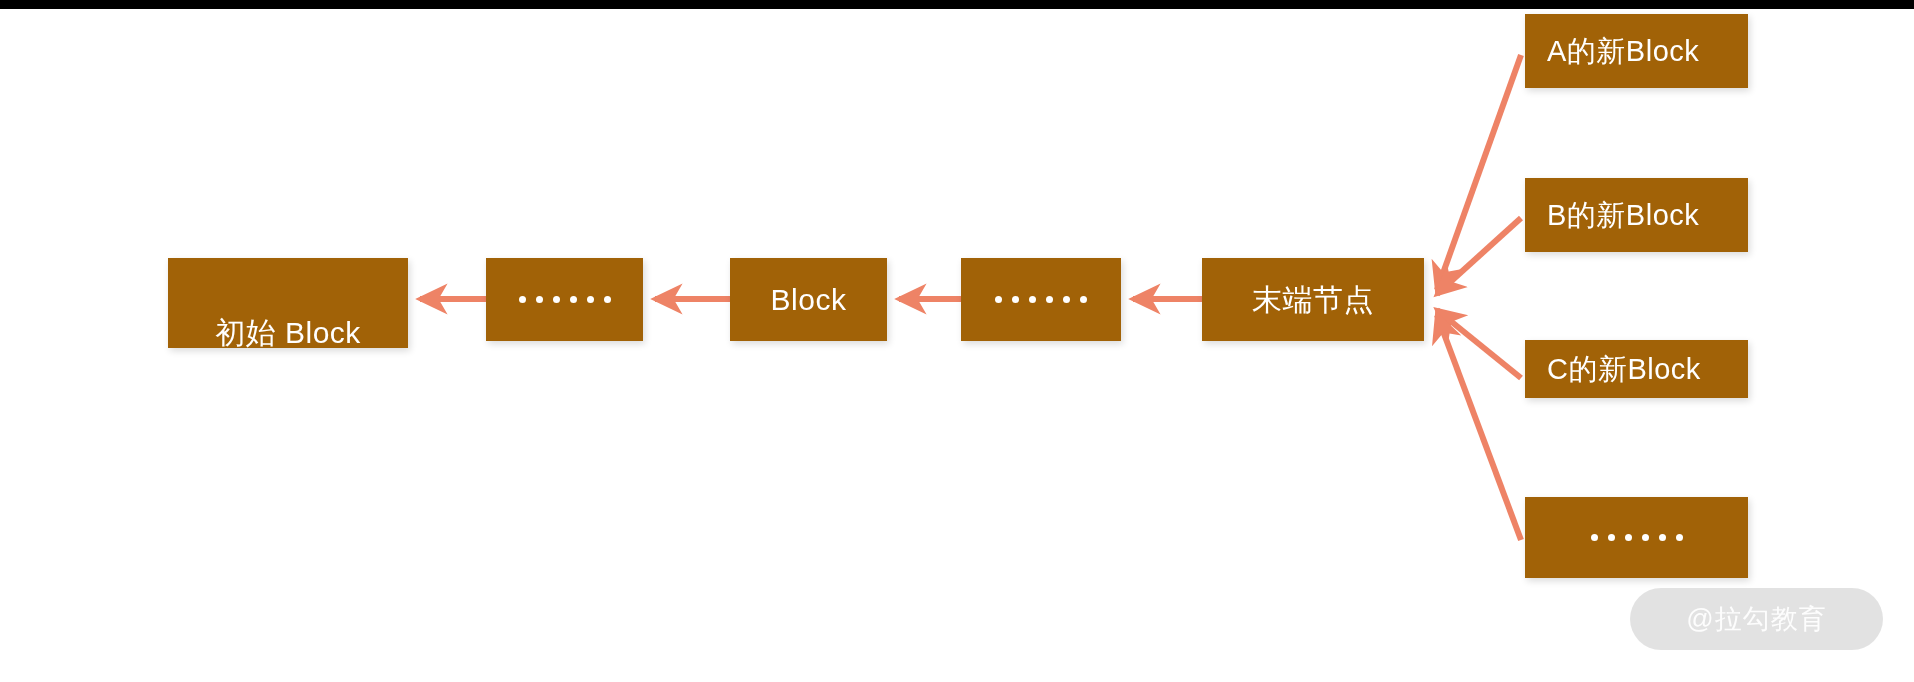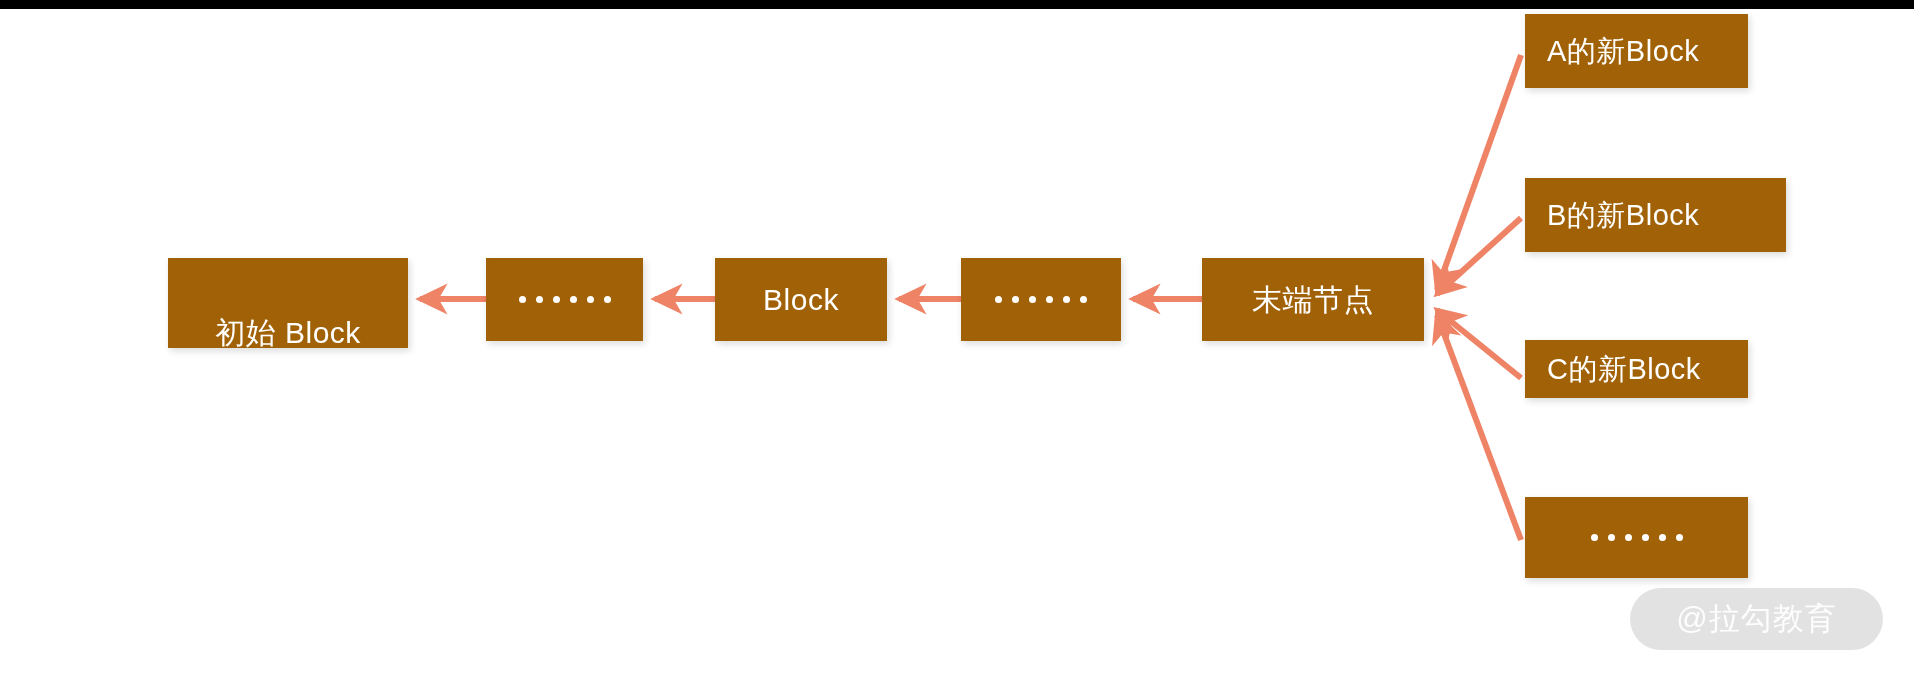--- a/index.html
+++ b/index.html
@@ -88,21 +88,21 @@
     width: 253px;
     height: 62px;
     border-radius: 31px;
     background: rgba(160,160,160,0.30);
     display: flex;
     align-items: center;
     justify-content: center;
   }
   #watermark-text {
     color: rgba(255,255,255,0.92);
-    font-size: 31px;
+    font-size: 27px;
     letter-spacing: 1px;
     white-space: nowrap;
   }
 </style>
 </head>
 <body>
 
 <div id="canvas">
 
   <div id="top-bar"></div>
@@ -137,21 +137,21 @@
     <span class="ellipsis">
       <i class="dot"></i>
         <i class="dot"></i>
         <i class="dot"></i>
       <i class="dot"></i>
         <i class="dot"></i>
         <i class="dot"></i>
     </span>
   </div>
 
-  <div class="node" style="left:715px; top:258px; width:172px; height:83px;">
+  <div class="node" style="left:730px; top:258px; width:157px; height:83px;">
     <span class="node-label">Block</span>
   </div>
 
   <div class="node" style="left:961px; top:258px; width:160px; height:83px;">
     <span class="ellipsis">
       <i class="dot"></i>
         <i class="dot"></i>
         <i class="dot"></i>
       <i class="dot"></i>
         <i class="dot"></i>
@@ -160,21 +160,21 @@
   </div>
 
   <div class="node" style="left:1202px; top:258px; width:222px; height:83px;justify-content:center;">
     <span class="node-label">末端节点</span>
   </div>
 
   <div class="node left-align" style="left:1525px; top:14px; width:223px; height:74px;">
     <span class="node-label small">A的新Block</span>
   </div>
 
-  <div class="node left-align" style="left:1525px; top:178px; width:261px; height:74px;">
+  <div class="node left-align" style="left:1525px; top:178px; width:223px; height:74px;">
     <span class="node-label small">B的新Block</span>
   </div>
 
   <div class="node left-align" style="left:1525px; top:340px; width:223px; height:58px;">
     <span class="node-label small">C的新Block</span>
   </div>
 
   <div class="node" style="left:1525px; top:497px; width:223px; height:81px;">
     <span class="ellipsis">
       <i class="dot"></i>

